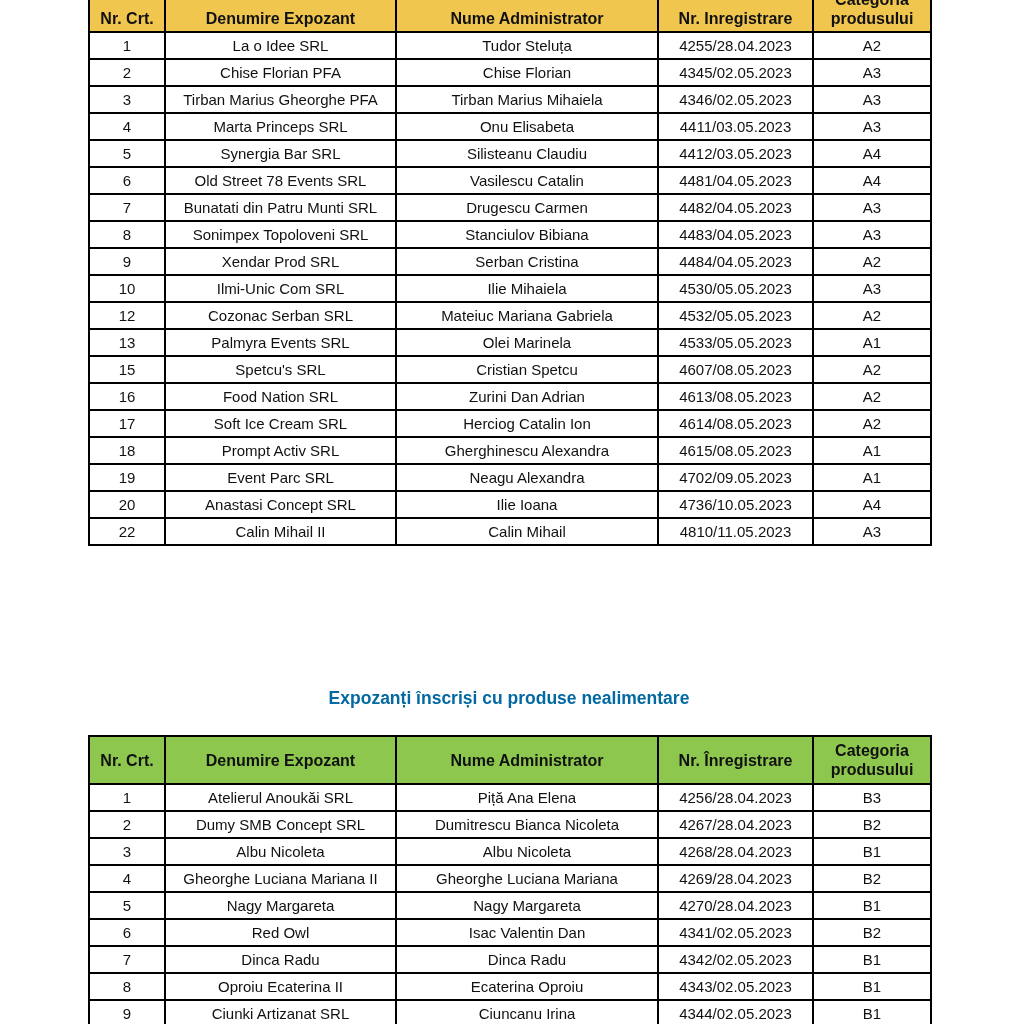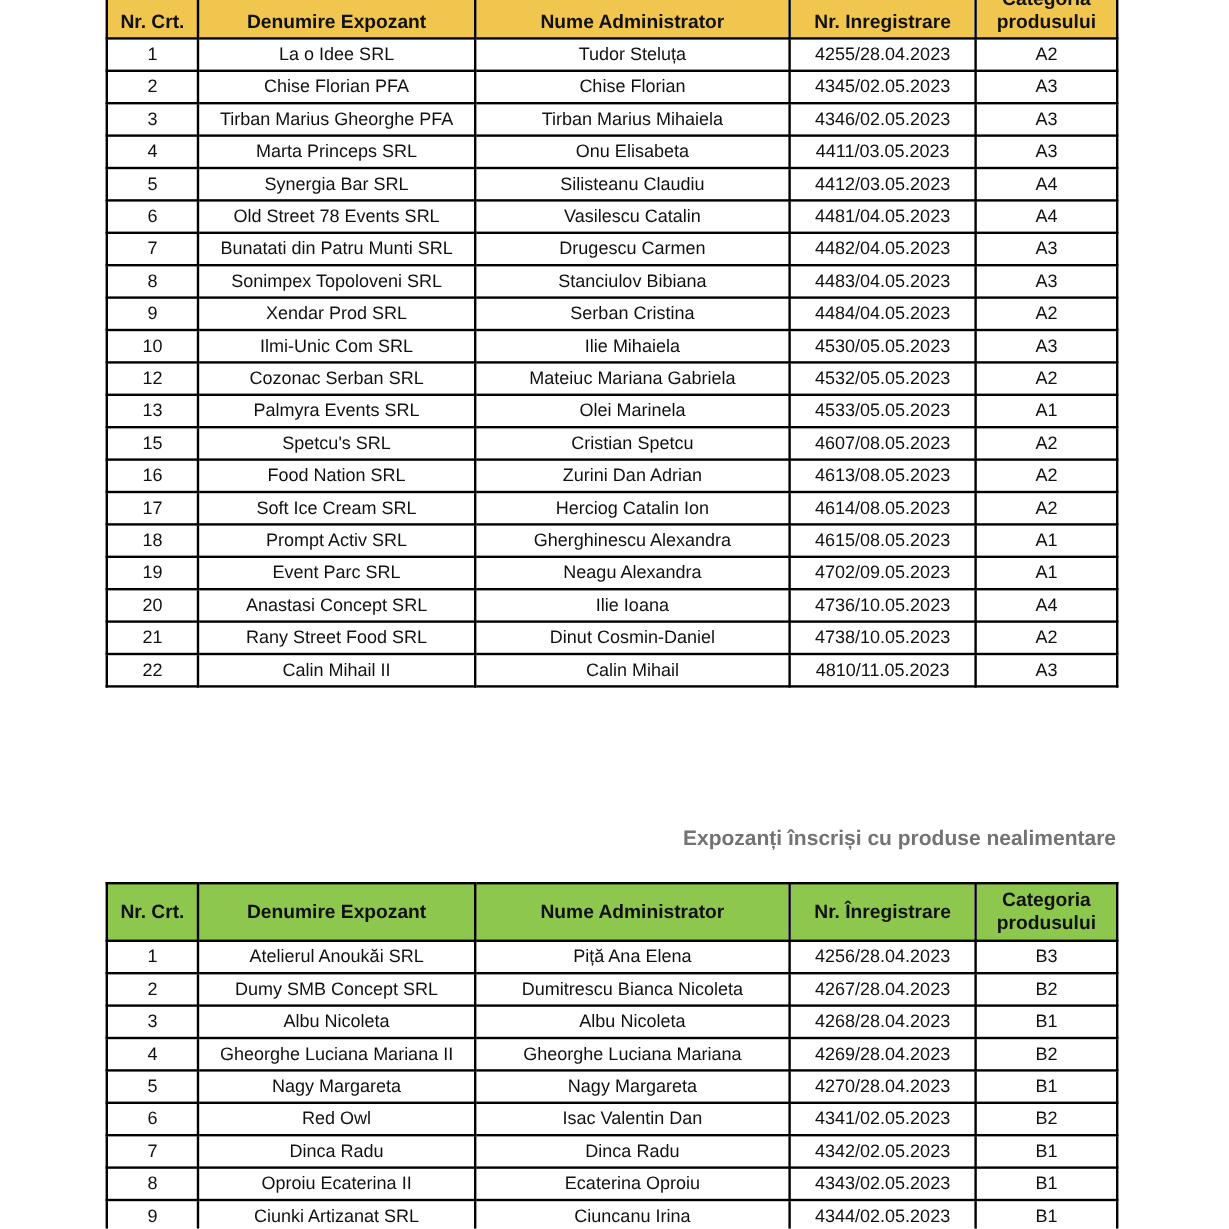--- a/index.html
+++ b/index.html
@@ -55,24 +55,24 @@
     padding-bottom: 3px;
   }
   
   .section-heading {
     position: absolute;
     left: 88px;
     width: 842px;
     top: 686px;
     height: 24px;
     line-height: 24px;
-    text-align: right;
+    text-align: center;
     font-weight: bold;
     font-size: 17.5px;
-    color: #737373;
+    color: #0369a1;
   }
   
   #nonfood-table { top: 735px; }
   #nonfood-table th {
     height: 46px;
     background: var(--nonfood-bg, #8DC74E);
     vertical-align: middle;
   }
 </style>
 </head>
@@ -218,27 +218,20 @@
           <td>A1</td>
         </tr>
         <tr>
           <td>20</td>
           <td>Anastasi Concept SRL</td>
           <td>Ilie Ioana</td>
           <td>4736/10.05.2023</td>
           <td>A4</td>
         </tr>
         <tr>
-          <td>21</td>
-          <td>Rany Street Food SRL</td>
-          <td>Dinut Cosmin-Daniel</td>
-          <td>4738/10.05.2023</td>
-          <td>A2</td>
-        </tr>
-        <tr>
           <td>22</td>
           <td>Calin Mihail II</td>
           <td>Calin Mihail</td>
           <td>4810/11.05.2023</td>
           <td>A3</td>
         </tr>
       </tbody>
   </table>
 
   <div class="section-heading">Expozanți înscriși cu produse nealimentare</div>

